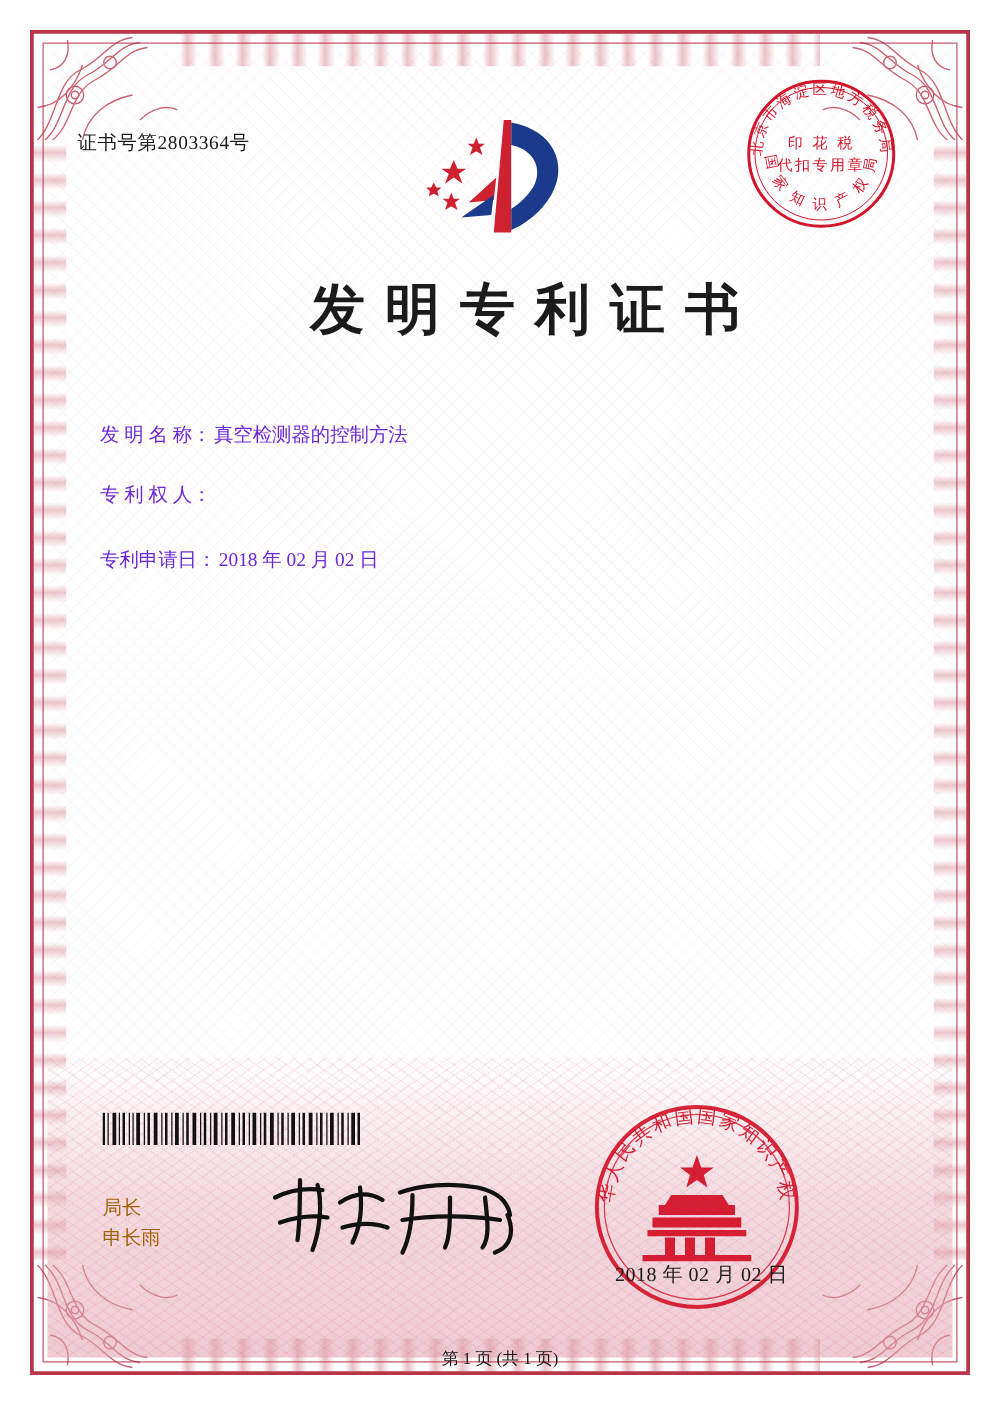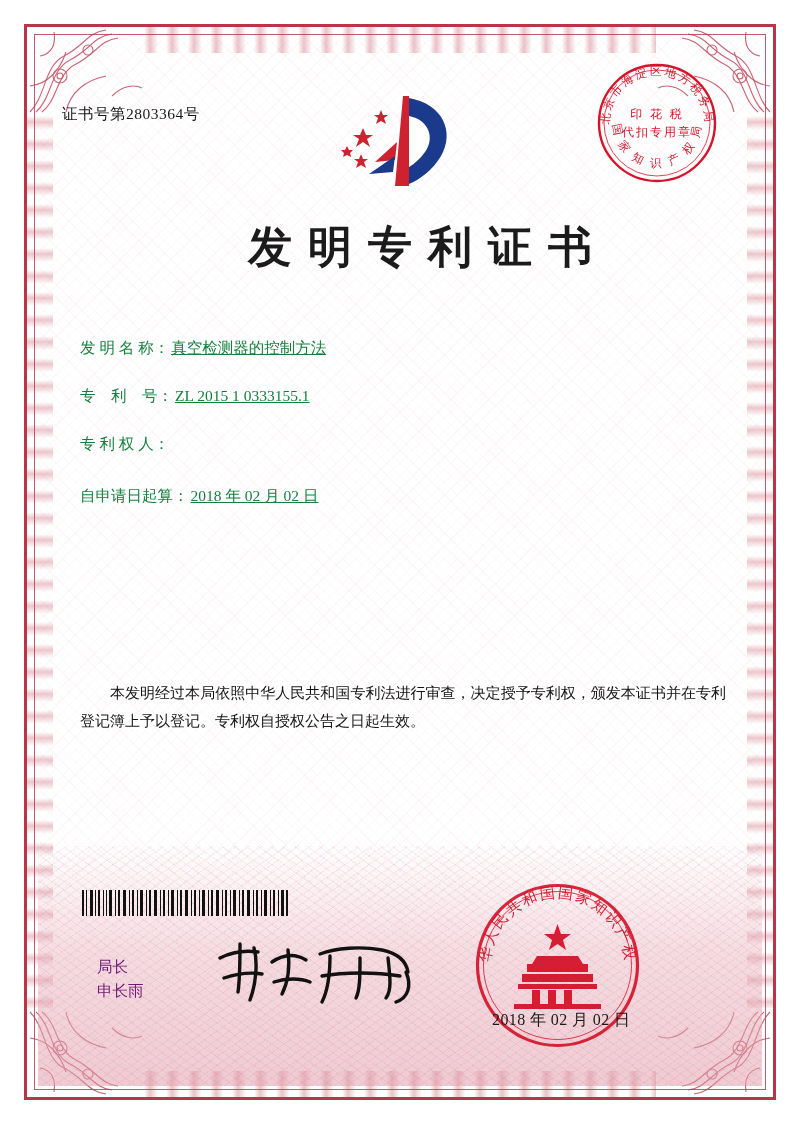--- a/index.html
+++ b/index.html
@@ -159,29 +159,28 @@
     position: absolute;
     left: 80px;
     top: 338px;
     right: 70px;
   }
   .field {
     display: flex;
     align-items: baseline;
     margin-bottom: 27px;
     font-size: 15.5px;
-    color: #15803d;
+    color: #6d28d9;
   }
   .field .lbl {
     white-space: nowrap;
   }
   .field .val {
     margin-left: 2px;
     white-space: nowrap;
-    text-decoration: underline;
   }
   .field.wide { margin-bottom: 31px; }
 
   
   .body-text {
     position: absolute;
     left: 80px;
     right: 74px;
     top: 680px;
     font-size: 15px;
@@ -197,24 +196,24 @@
   
   .barcode {
     position: absolute;
     left: 82px;
     top: 890px;
     width: 206px;
     height: 26px;
   }
   .director-label {
     position: absolute;
-    left: 97px;
+    left: 82px;
     top: 955px;
     font-size: 15.5px;
-    color: #701a75;
+    color: #a16207;
     line-height: 1.55;
   }
   .signature {
     position: absolute;
     left: 210px;
     top: 932px;
     width: 215px;
     height: 80px;
   }
   .seal-main {
@@ -349,35 +348,30 @@
     <text x="65" y="78" fill="#d4142a" font-size="12" font-family="'DejaVu Serif', serif" text-anchor="middle" letter-spacing="2">代扣专用章</text>
   </svg>
 
   <div class="title">发明专利证书</div>
 
   <div class="fields">
     <div class="field">
       <span class="lbl">发 明 名 称：</span>
       <span class="val">真空检测器的控制方法</span>
     </div>
-    <div class="field">
-      <span class="lbl">专　利　号：</span>
-      <span class="val">ZL 2015 1 0333155.1</span>
-    </div>
     <div class="field wide">
       <span class="lbl">专 利 权 人：</span>
     </div>
     <div class="field">
-      <span class="lbl">自申请日起算：</span>
+      <span class="lbl">专利申请日：</span>
       <span class="val">2018 年 02 月 02 日</span>
     </div>
   </div>
 
   <div class="body-text">
-    <p>本发明经过本局依照中华人民共和国专利法进行审查，决定授予专利权，颁发本证书并在专利登记簿上予以登记。专利权自授权公告之日起生效。</p>
   </div>
 
   <svg class="barcode" viewBox="0 0 206 26" preserveAspectRatio="none">
     <g fill="#111111">
       <rect x="0" y="0" width="2" height="26"></rect>
         <rect x="4" y="0" width="1" height="26"></rect>
       <rect x="8" y="0" width="3" height="26"></rect>
         <rect x="13" y="0" width="1" height="26"></rect>
       <rect x="16" y="0" width="2" height="26"></rect>
         <rect x="21" y="0" width="1" height="26"></rect>
@@ -464,14 +458,15 @@
       <rect x="48" y="106" width="79" height="5"></rect>
       <rect x="62" y="112" width="8" height="14"></rect>
       <rect x="78" y="112" width="8" height="14"></rect>
       <rect x="94" y="112" width="8" height="14"></rect>
       <rect x="44" y="126" width="87" height="5"></rect>
     </g>
   </svg>
 
   <div class="seal-date">2018 年 02 月 02 日</div>
 
+  <div class="page-no-inner">第 1 页 (共 1 页)</div>
 
 </div>
 
 </body></html>

